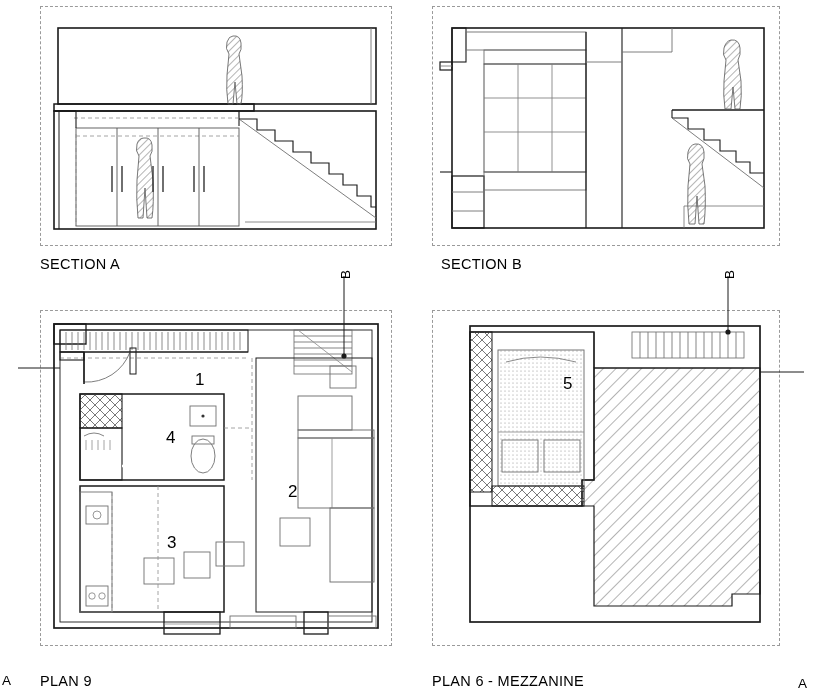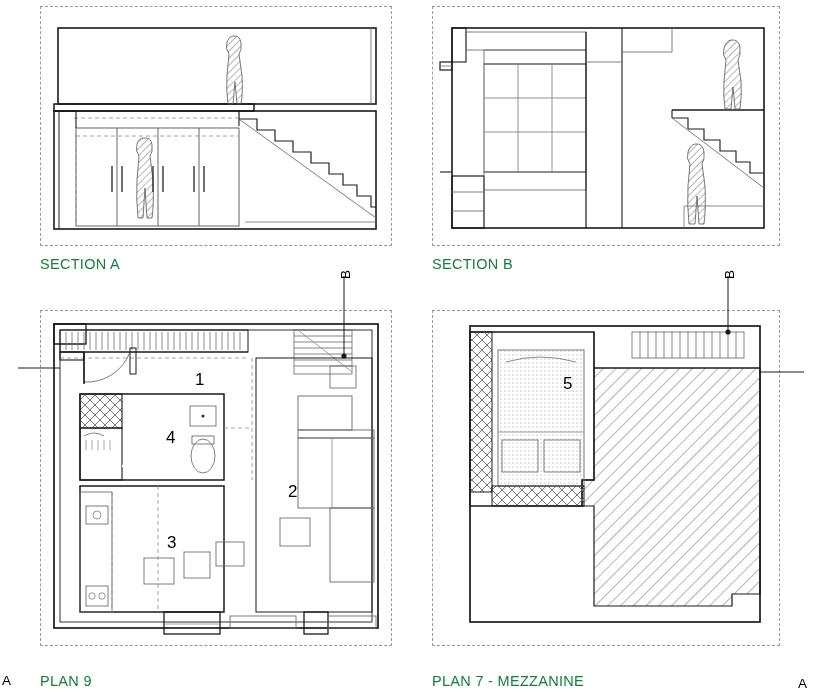--- a/index.html
+++ b/index.html
@@ -19,21 +19,21 @@
     position: absolute;
     inset: 0;
   }
   .panel {
     position: absolute;
   }
   .caption {
     position: absolute;
     font-size: 14.5px;
     letter-spacing: 0.3px;
-    color: #15803d;
+    color: #000000;
     white-space: nowrap;
   }
   .dashframe {
     position: absolute;
     border: 1px dashed #9a9a9a;
     box-sizing: border-box;
   }
   .roomnum {
     position: absolute;
     font-size: 17px;
@@ -168,21 +168,21 @@
 
       <g>
         <path d="M299 34 q8 -1 9 8 q1 7 -2 12 l3 21 q1 15 -1 28 l-5 0 l-2 -22 l-2 22 l-6 0 q-2 -14 -1 -28 l2 -21 q-4 -5 -2 -12 q2 -7 7 -8 z" fill="url(#figHatch)" stroke="#555" stroke-width="0.8"></path>
       </g>
 
       <g>
         <path d="M263 138 q8 -1 9 8 q1 7 -2 12 l3 22 q1 22 -1 38 l-5 0 l-2 -28 l-2 28 l-6 0 q-2 -18 -1 -38 l2 -22 q-4 -5 -2 -12 q2 -7 7 -8 z" fill="url(#figHatch)" stroke="#555" stroke-width="0.8"></path>
       </g>
     </svg>
 
-    <div class="caption" style="left:0; top:250px;">SECTION B</div>
+    <div class="caption" style="left:9px; top:250px;">SECTION B</div>
   </div>
 
   <div class="panel" style="left:40px; top:310px; width:352px; height:342px;">
     <div class="dashframe" style="left:0; top:0; width:352px; height:336px;"></div>
 
     <svg class="fig" style="left:0; top:0;" width="352" height="342" viewBox="0 0 352 342">
 
       <path d="M14 14 L14 34 L46 34 L46 14 Z" fill="none" stroke="#1a1a1a" stroke-width="1.3"></path>
       <rect x="14" y="14" width="324" height="304" fill="none" stroke="#1a1a1a" stroke-width="1.7"></rect>
       <rect x="20" y="20" width="312" height="292" fill="none" stroke="#1a1a1a" stroke-width="0.9"></rect>
@@ -346,16 +346,16 @@
 
       <line x1="296" y1="-34" x2="296" y2="22" stroke="#1a1a1a" stroke-width="1"></line>
       <circle cx="296" cy="22" r="2.6" fill="#1a1a1a"></circle>
     </svg>
 
     <div class="axislabel" style="left:366px; top:366px;">A</div>
     <div class="axislabel vert" style="left:290px; top:-40px;">B</div>
 
     <div class="roomnum" style="left:131px; top:64px;">5</div>
 
-    <div class="caption" style="left:0; top:363px;">PLAN 7 - MEZZANINE</div>
+    <div class="caption" style="left:0; top:363px;">PLAN 6 - MEZZANINE</div>
   </div>
 
 </div>
 
 </body></html>

